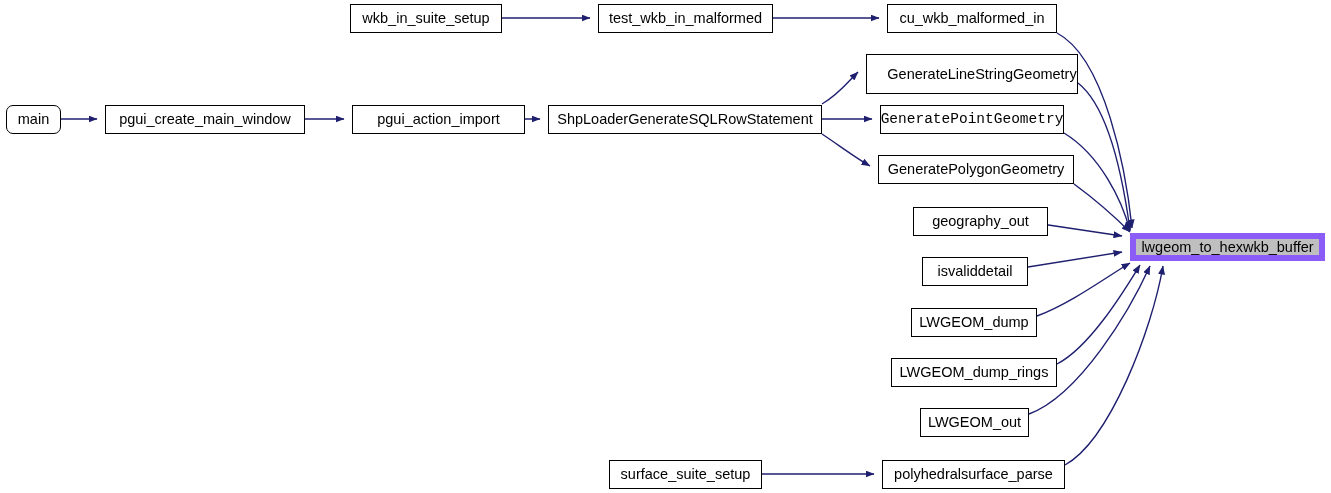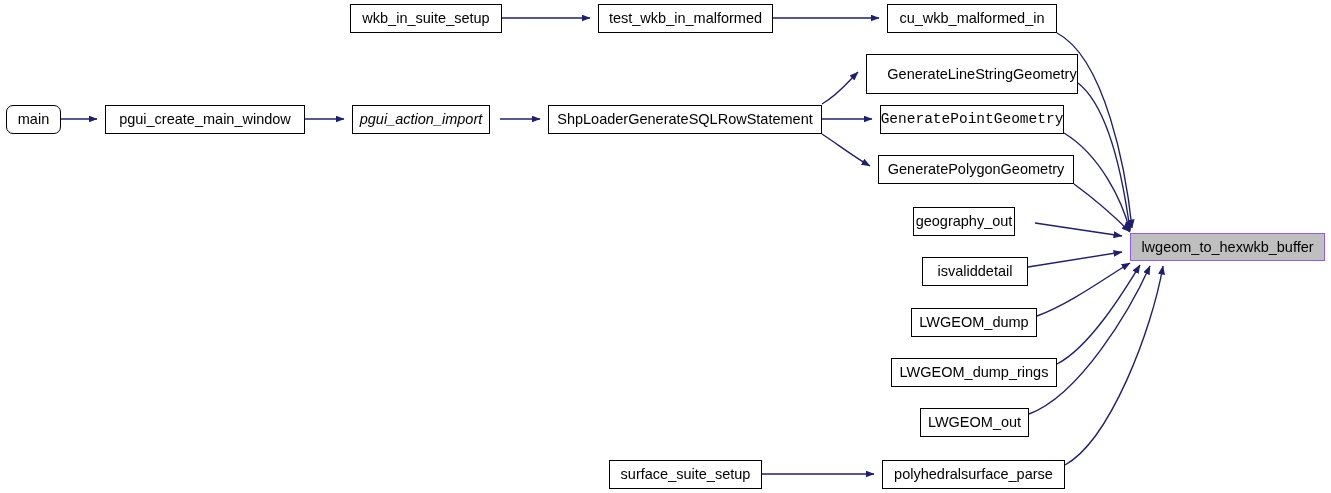--- a/index.html
+++ b/index.html
@@ -35,21 +35,21 @@
     line-height: 1;
     display: flex;
     align-items: center;
     justify-content: center;
     white-space: nowrap;
     letter-spacing: 0px;
     z-index: 5;
   }
   .node.highlight {
     background: #bfbfbf;
-    border: 1px solid #8b5cf6;
+    border: 6px solid #8b5cf6;
   }
   .node .label {
     display: block;
     padding: 0 8px;
     transform: translateY(-0.5px);
   }
 </style>
 </head>
 <body>
 
@@ -96,33 +96,33 @@
       </div>
       <div class="node" style="left: 866px; top: 54px; width: 212px; height: 40px; padding-left: 20px;">
         <span class="label">GenerateLineStringGeometry</span>
       </div>
       <div class="node" style="left: 6px; top: 105px; width: 55px; height: 29px; border-radius: 7px;">
         <span class="label">main</span>
       </div>
       <div class="node" style="left: 105px; top: 105px; width: 200px; height: 29px;">
         <span class="label">pgui_create_main_window</span>
       </div>
-      <div class="node" style="left: 352px; top: 105px; width: 138px; height: 29px; font-style: italic;">
+      <div class="node" style="left: 352px; top: 105px; width: 173px; height: 29px;">
         <span class="label">pgui_action_import</span>
       </div>
       <div class="node" style="left: 548px; top: 105px; width: 274px; height: 29px;">
         <span class="label">ShpLoaderGenerateSQLRowStatement</span>
       </div>
       <div class="node" style="left: 880px; top: 105px; width: 184px; height: 29px; font-family: Liberation Mono, monospace;">
         <span class="label">GeneratePointGeometry</span>
       </div>
       <div class="node" style="left: 878px; top: 155px; width: 196px; height: 29px;">
         <span class="label">GeneratePolygonGeometry</span>
       </div>
-      <div class="node" style="left: 913px; top: 207px; width: 102px; height: 29px; align-items: center;">
+      <div class="node" style="left: 913px; top: 207px; width: 135px; height: 29px; align-items: center;">
         <span class="label">geography_out</span>
       </div>
       <div class="node" style="left: 922px; top: 257px; width: 106px; height: 29px;">
         <span class="label">isvaliddetail</span>
       </div>
       <div class="node highlight" style="left: 1130px; top: 233px; width: 195px; height: 28px;">
         <span class="label">lwgeom_to_hexwkb_buffer</span>
       </div>
       <div class="node" style="left: 911px; top: 308px; width: 126px; height: 29px;">
         <span class="label">LWGEOM_dump</span>

